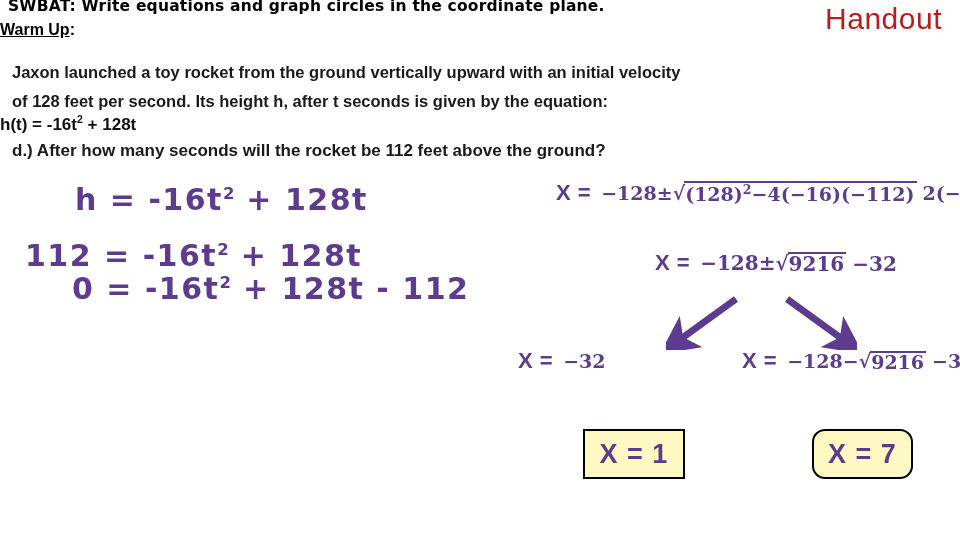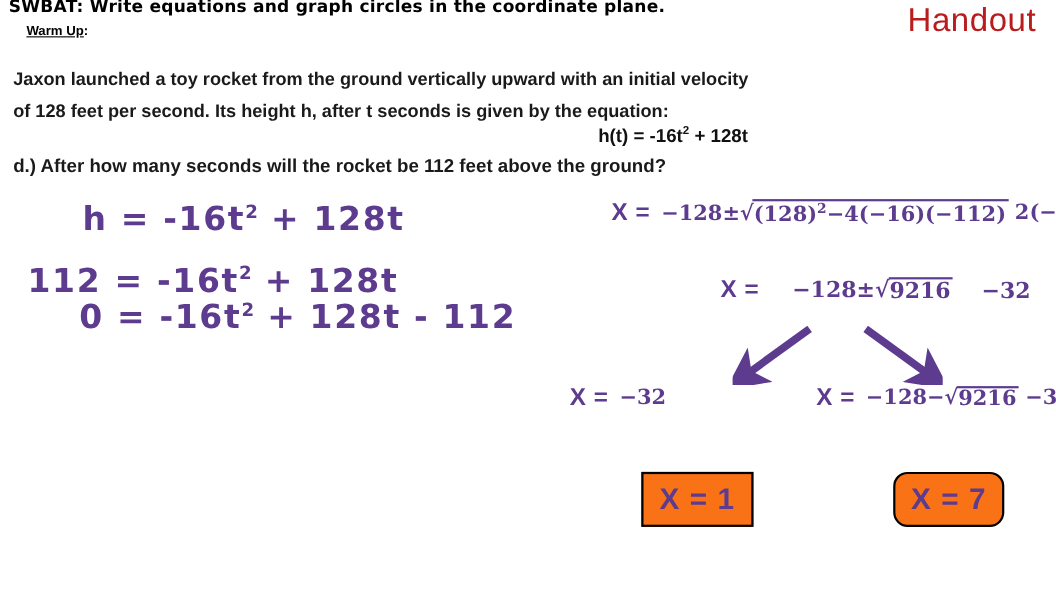--- a/index.html
+++ b/index.html
@@ -30,25 +30,25 @@
     font-family: "DejaVu Sans", sans-serif;
     font-weight: bold;
     font-size: 15.5px;
     letter-spacing: 0.2px;
     white-space: nowrap;
     color: #000;
   }
 
   #warmup-line {
     position: absolute;
-    left: 24px;
+    left: 0;
     top: 21px;
     font-family: "Liberation Sans", sans-serif;
     font-weight: bold;
-    font-size: 12px;
+    font-size: 16px;
     white-space: nowrap;
     color: #000;
   }
   #warmup-line .ul { text-decoration: underline; }
 
   #handout-label {
     position: absolute;
     right: 18px;
     top: 2px;
     font-family: "Liberation Sans", sans-serif;
@@ -70,21 +70,21 @@
     font-weight: bold;
     line-height: 29px;
     color: #1a1a1a;
   }
 
   #equation-hline {
     position: absolute;
     left: 0;
     top: 113px;
     width: 680px;
-    text-align: right;
+    text-align: left;
     font-family: "Liberation Sans", sans-serif;
     font-size: 17px;
     font-weight: bold;
     color: #111;
   }
   #equation-hline sup { font-size: 0.62em; }
 
   #question-line {
     position: absolute;
     left: 12px;
@@ -159,34 +159,34 @@
     margin-left: -1px;
     position: relative;
     top: 1px;
   }
   .radsign { font-weight: bold; }
   .sup2 { font-size: 0.66em; vertical-align: super; font-weight: bold; }
 
   #formula-1 { left: 556px; top: 180px; }
   #formula-1 .num, #formula-1 .den { font-size: 19px; }
   #formula-2 { left: 655px; top: 250px; }
-  #formula-2 .num, #formula-2 .den { font-size: 20px; margin-left: 20px; }
+  #formula-2 .num, #formula-2 .den { font-size: 20px; }
   #formula-3 { left: 518px; top: 348px; }
   #formula-3 .num, #formula-3 .den { font-size: 19px; }
   #formula-4 { left: 742px; top: 348px; }
   #formula-4 .num, #formula-4 .den { font-size: 19px; }
 
   
   #arrow-left-svg  { position: absolute; left: 666px; top: 296px; }
   #arrow-right-svg { position: absolute; left: 783px; top: 296px; }
 
   
   .answer-box {
     position: absolute;
-    background: #f97316;
+    background: #fef9c3;
     border: 2px solid #000000;
     display: flex;
     align-items: center;
     justify-content: center;
     font-family: "Liberation Sans", sans-serif;
     font-weight: bold;
     font-size: 27px;
     color: #5D3B8E;
     letter-spacing: 1px;
   }

